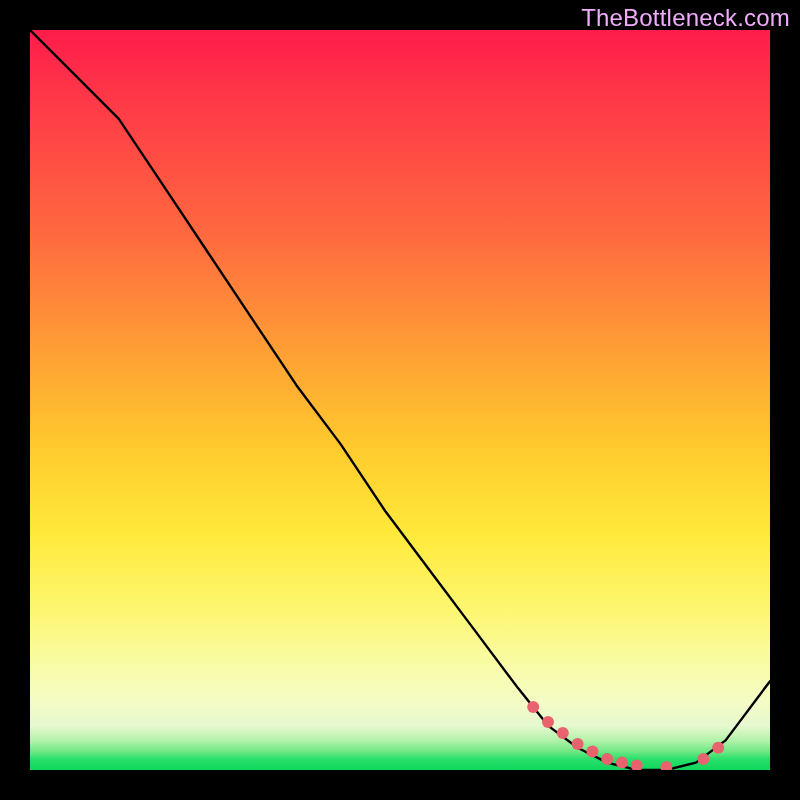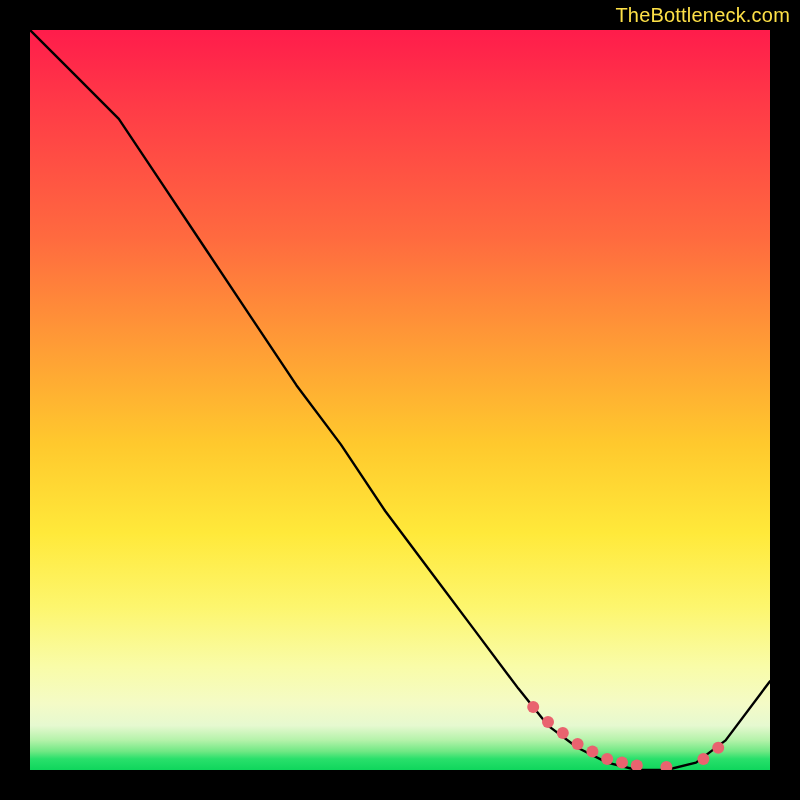--- a/index.html
+++ b/index.html
@@ -39,22 +39,22 @@
       #b3f2a9 96%,
       #6fe884 97.5%,
       #29e06b 98.5%,
       #0fd65c 100%
     );
   }
   .watermark {
     position: absolute;
     top: 4px;
     right: 10px;
-    color: #fde047;
-    font-size: 20px;
+    color: #f0abfc;
+    font-size: 24px;
     letter-spacing: 0.2px;
     user-select: none;
     text-align: center;
   }
   svg.curve {
     position: absolute;
     left: 0;
     top: 0;
     width: 740px;
     height: 740px;

